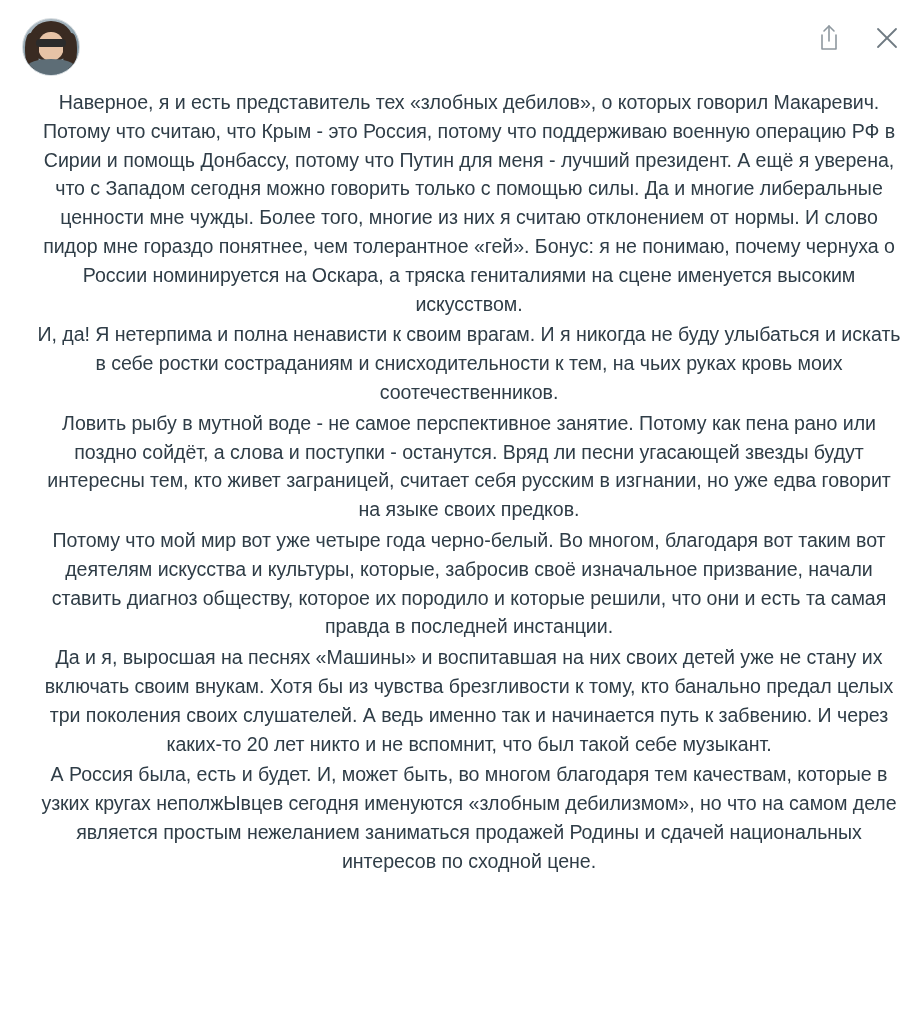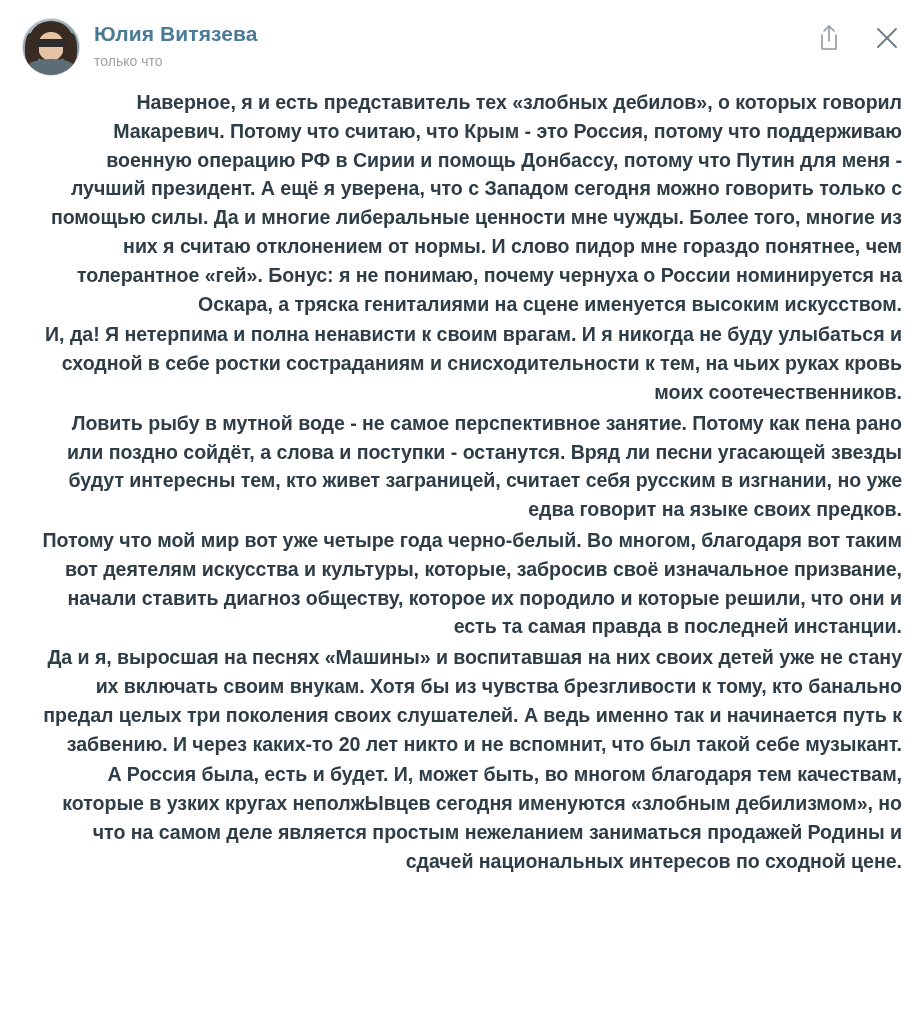--- a/index.html
+++ b/index.html
@@ -110,46 +110,41 @@
   }
   .icon-btn svg { display: block; }
   .post-body {
     padding: 2px 0 16px 0;
   }
   .para {
     font-size: 19.6px;
     line-height: 1.47;
     color: #2f3d47;
     margin: 0 0 2px 14px;
-    text-align: right;
+    text-align: center;
     letter-spacing: -0.05px;
-    font-weight: bold;
   }
   .para:last-child { margin-bottom: 0; }
 </style>
 </head>
 <body>
 
 <div class="post">
 
   <div class="post-header">
 
     <div class="avatar">
       <div class="hair"></div>
       <div class="face"></div>
       <div class="hair-side"></div>
       <div class="hair-side right"></div>
       <div class="glasses"></div>
       <div class="body"></div>
     </div>
 
-    <div class="header-text">
-      <div class="author-name">Юлия Витязева</div>
-      <div class="timestamp">только что</div>
-    </div>
 
     <div class="header-actions">
       <div class="icon-btn">
         <span>
           <svg width="24" height="28" viewBox="0 0 24 28" fill="none" stroke="#8e989f" stroke-width="1.6" stroke-linecap="round" stroke-linejoin="round">
             <path d="M5 11 L5 25 L19 25 L19 11"></path>
             <path d="M12 2 L12 17"></path>
             <path d="M7 7 L12 2 L17 7"></path>
           </svg>
         </span>
@@ -161,20 +156,20 @@
             <path d="M22 4 L4 22"></path>
           </svg>
         </span>
       </div>
     </div>
 
   </div>
 
   <div class="post-body">
     <p class="para">Наверное, я и есть представитель тех «злобных дебилов», о которых говорил Макаревич. Потому что считаю, что Крым - это Россия, потому что поддерживаю военную операцию РФ в Сирии и помощь Донбассу, потому что Путин для меня - лучший президент. А ещё я уверена, что с Западом сегодня можно говорить только с помощью силы. Да и многие либеральные ценности мне чужды. Более того, многие из них я считаю отклонением от нормы. И слово пидор мне гораздо понятнее, чем толерантное «гей». Бонус: я не понимаю, почему чернуха о России номинируется на Оскара, а тряска гениталиями на сцене именуется высоким искусством.</p>
-    <p class="para">И, да! Я нетерпима и полна ненависти к своим врагам. И я никогда не буду улыбаться и сходной в себе ростки состраданиям и снисходительности к тем, на чьих руках кровь моих соотечественников.</p>
+    <p class="para">И, да! Я нетерпима и полна ненависти к своим врагам. И я никогда не буду улыбаться и искать в себе ростки состраданиям и снисходительности к тем, на чьих руках кровь моих соотечественников.</p>
     <p class="para">Ловить рыбу в мутной воде - не самое перспективное занятие. Потому как пена рано или поздно сойдёт, а слова и поступки - останутся. Вряд ли песни угасающей звезды будут интересны тем, кто живет заграницей, считает себя русским в изгнании, но уже едва говорит на языке своих предков.</p>
     <p class="para">Потому что мой мир вот уже четыре года черно-белый. Во многом, благодаря вот таким вот деятелям искусства и культуры, которые, забросив своё изначальное призвание, начали ставить диагноз обществу, которое их породило и которые решили, что они и есть та самая правда в последней инстанции.</p>
     <p class="para">Да и я, выросшая на песнях «Машины» и воспитавшая на них своих детей уже не стану их включать своим внукам. Хотя бы из чувства брезгливости к тому, кто банально предал целых три поколения своих слушателей. А ведь именно так и начинается путь к забвению. И через каких-то 20 лет никто и не вспомнит, что был такой себе музыкант.</p>
     <p class="para">А Россия была, есть и будет. И, может быть, во многом благодаря тем качествам, которые в узких кругах неполжЫвцев сегодня именуются «злобным дебилизмом», но что на самом деле является простым нежеланием заниматься продажей Родины и сдачей национальных интересов по сходной цене.</p>
   </div>
 
 </div>
 
 </body></html>

